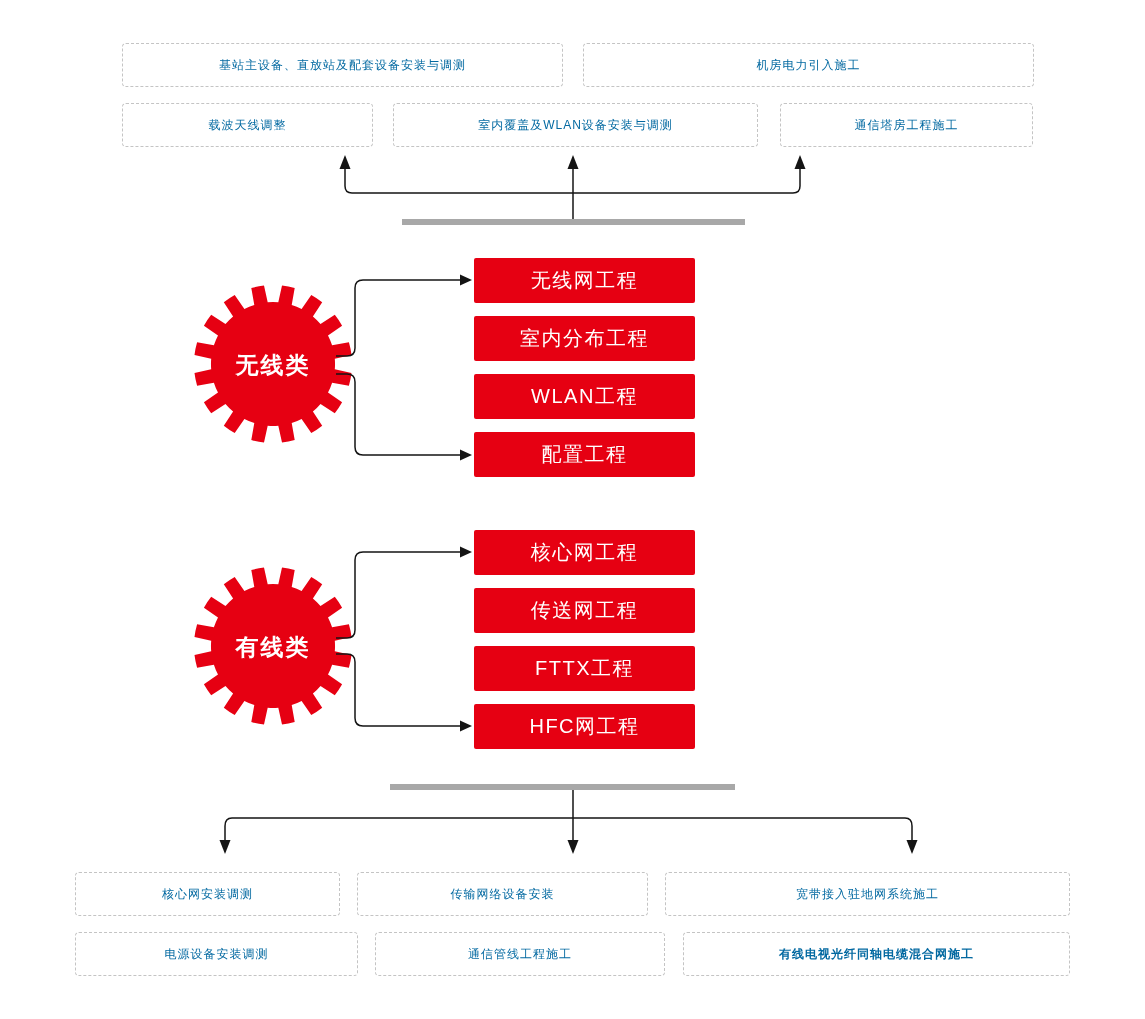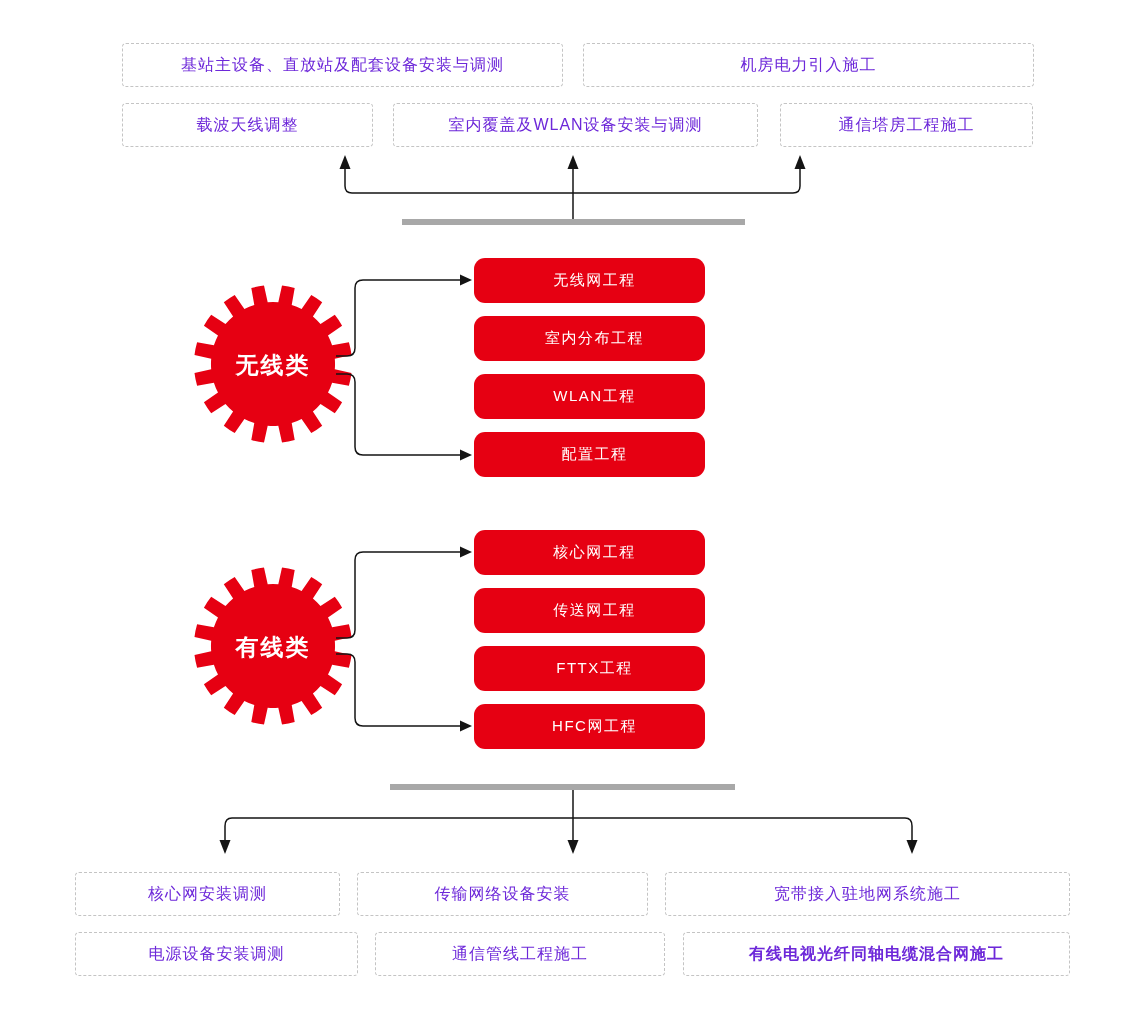--- a/index.html
+++ b/index.html
@@ -5,26 +5,26 @@
   html,body{margin:0;padding:0;background:#fff;}
   .canvas{
     position:relative;width:1145px;height:1019px;background:#ffffff;
     font-family:"Liberation Sans","DejaVu Sans",sans-serif;overflow:hidden;
   }
   svg.overlay{position:absolute;left:0;top:0;z-index:0;}
   .dash-box{
     position:absolute;height:44px;box-sizing:border-box;background:#ffffff;
     border:1px dashed #c4c4c4;border-radius:4px;
     display:flex;align-items:center;justify-content:center;
-    font-size:16px;color:#6d28d9;letter-spacing:1px;z-index:1;white-space:nowrap;
+    font-size:12px;color:#0369a1;letter-spacing:1px;z-index:1;white-space:nowrap;
   }
   .red-box{
     position:absolute;left:474px;width:221px;height:45px;background:#e60012;
-    border-radius:11px;display:flex;align-items:center;justify-content:center;
-    color:#ffffff;font-size:15px;letter-spacing:1.5px;z-index:1;white-space:nowrap;padding-left:10px;
+    border-radius:2px;display:flex;align-items:center;justify-content:center;
+    color:#ffffff;font-size:20px;letter-spacing:1.5px;z-index:1;white-space:nowrap;
   }
   .gear-label{
     font-size:23px;font-weight:bold;letter-spacing:2px;fill:#ffffff;
     font-family:"Liberation Sans","DejaVu Sans",sans-serif;
   }
   .connector{fill:none;stroke:#141414;stroke-width:1.5;}
   .arrowhead{fill:#141414;stroke:none;}
   .divider{fill:#a8a8a8;}
   .gear{fill:#e60012;}
 </style>

